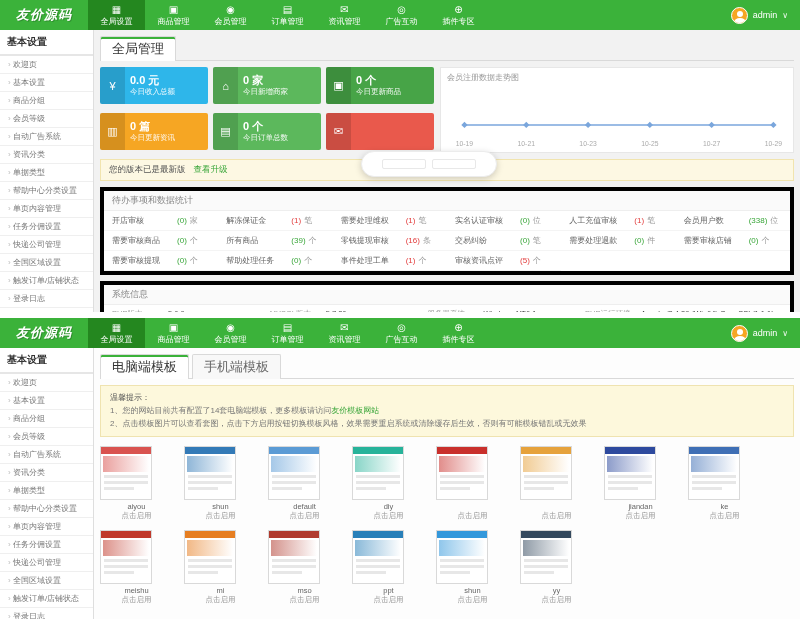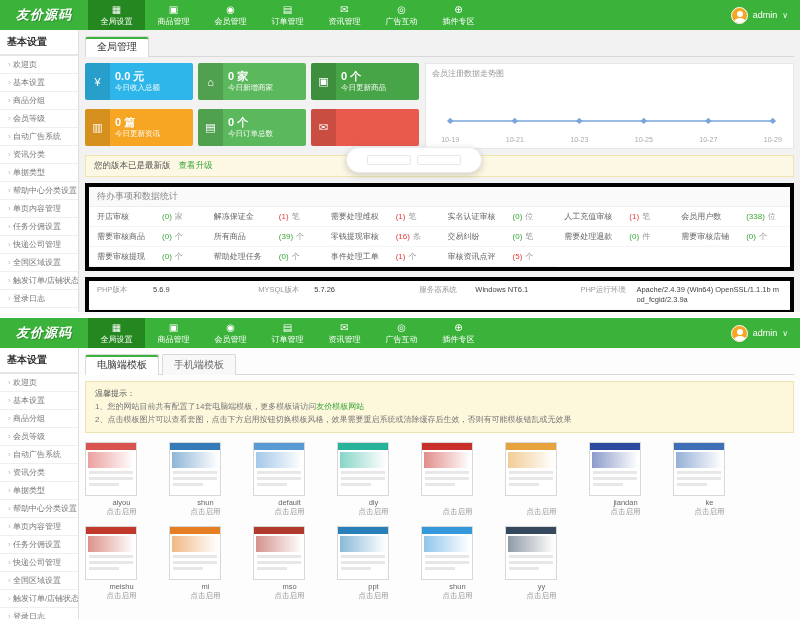--- a/index.html
+++ b/index.html
@@ -25,32 +25,32 @@
     overflow:hidden; border:1px solid #fff; }
   .avatar::before { content:""; position:absolute; top:3px; left:5px; width:6px; height:6px;
     border-radius:50%; background:#fff; }
   .avatar::after { content:""; position:absolute; top:10px; left:2px; width:12px; height:9px;
     border-radius:50%; background:#fff; }
   .caret { font-size:8px; opacity:.9; }
 
   .panel-body { display:flex; height:calc(100% - 30px); }
 
   
-  .sidebar { width:79px; background:#f6f6f6; border-right:1px solid #dedede; flex:none; }
+  .sidebar { width:94px; background:#f6f6f6; border-right:1px solid #dedede; flex:none; }
   .sb-title { font-size:10px; font-weight:bold; color:#333; padding:5px 7px; background:#fff;
     border-bottom:2px solid #e6e6e6; }
   .sb-item { font-size:8px; color:#777; padding:3px 3px 3px 8px; border-bottom:1px solid #efefef;
     background:#fff; cursor:pointer; white-space:nowrap; overflow:hidden; }
   .sb-item::before { content:"› "; color:#bcbcbc; }
 
   
   .main { flex:1; padding:5px 6px; overflow:hidden; position:relative; }
   .main.white { background:#fdfdfd; }
   .tabbar { display:flex; border-bottom:1px solid #d9d9d9; margin-bottom:6px; }
-  .tab { font-size:10px; color:#666; background:#f8f8f8; border:1px solid #d9d9d9; border-bottom:none;
+  .tab { font-size:13px; color:#666; background:#f8f8f8; border:1px solid #d9d9d9; border-bottom:none;
     padding:3px 11px; margin-right:3px; border-radius:2px 2px 0 0; cursor:pointer; position:relative; top:1px; }
   .tab.active { background:#fff; color:#333; box-shadow:inset 0 2px 0 #3bb23a; }
 
   
   .dash-row { display:flex; gap:6px; }
   .cards { width:334px; flex:none; display:grid; grid-template-columns:repeat(3,1fr); gap:5px; }
   .card { height:37px; border-radius:2px; color:#fff; display:flex; overflow:hidden;
     background:var(--accent,#999); }
   .card .cic { width:25px; flex:none; background:rgba(0,0,0,.13); display:flex; align-items:center;
     justify-content:center; font-size:11px; }
@@ -359,20 +359,21 @@
             </div>
 
             <div class="todo-cell">
               <span class="lbl">审核资讯点评</span>
               <span class="val c-red">5</span>
               <span class="unit">个</span>
             </div>
           </div>
       </div>
       <div class="box">
+        <div class="sec-title">系统信息</div>
         <div class="sys-grid">
 
             <div class="sys-cell">
               <span class="slbl">PHP版本</span>
               <span class="sval">5.6.9</span>
             </div>
 
             <div class="sys-cell">
               <span class="slbl">MYSQL版本</span>
               <span class="sval">5.7.26</span>

